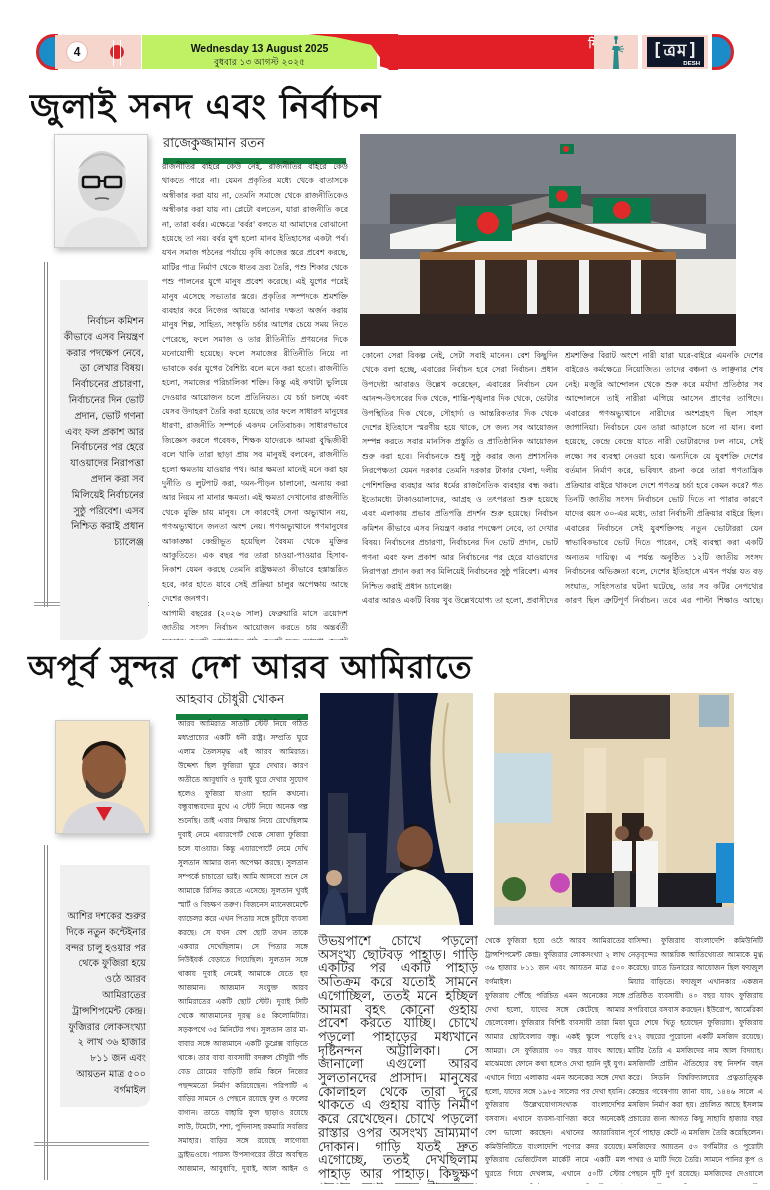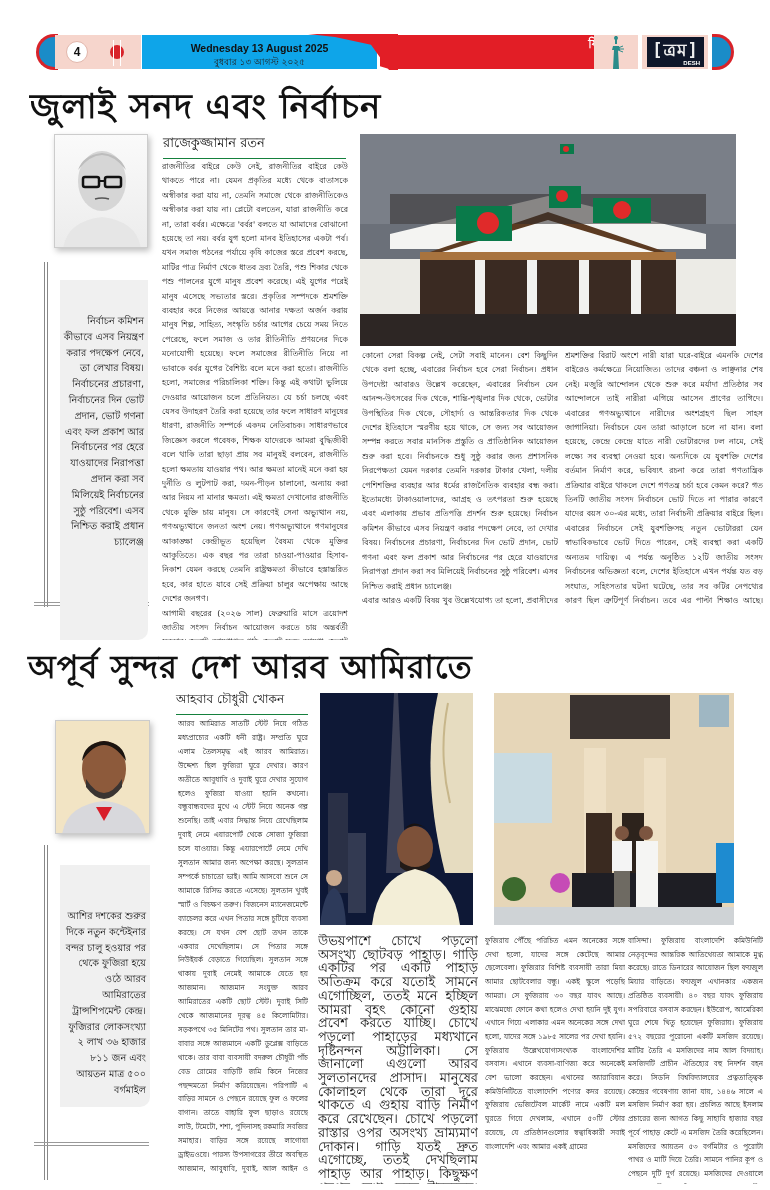--- a/index.html
+++ b/index.html
@@ -4,21 +4,21 @@
 <style>
   * { box-sizing: border-box; margin: 0; padding: 0; }
   html, body { width: 770px; height: 1190px; background: #ffffff; overflow: hidden; }
   body { font-family: "DejaVu Sans", sans-serif; color: #111; position: relative; }
   .hdr-cap-left { position: absolute; left: 36px; top: 34px; width: 22px; height: 36px; border-radius: 18px 0 0 18px; border: 3px solid #d8232a; border-right: none; background: #1a8cc8; }
   .hdr-pink-left { position: absolute; left: 55px; top: 35px; width: 86px; height: 34px; background: #f6d5cc; }
   .page-num { position: absolute; left: 66px; top: 41px; width: 22px; height: 22px; border-radius: 50%; background: #fff; border: 1px solid #e2b7ac; font: bold 12px "Liberation Sans", sans-serif; text-align: center; line-height: 20px; color: #111; }
   .flag-icon { position: absolute; left: 108px; top: 38px; width: 16px; height: 28px; }
   .flag-icon .disc { position: absolute; left: 2px; top: 7px; width: 14px; height: 14px; border-radius: 50%; background: #d8232a; }
   .flag-icon .bars { position: absolute; left: 5px; top: 2px; width: 8px; height: 26px; border-left: 1px solid #fff; border-right: 1px solid #fff; }
-  .date-box { position: absolute; left: 142px; top: 35px; width: 235px; height: 34px; background: #0ea5e9; text-align: center; }
+  .date-box { position: absolute; left: 142px; top: 35px; width: 235px; height: 34px; background: #bef264; text-align: center; }
   .date-en { font: bold 10.5px "Liberation Sans", sans-serif; margin-top: 7px; color: #111; }
   .date-bn { font: 9px "DejaVu Sans", sans-serif; color: #222; margin-top: 1px; }
   .section-band { position: absolute; left: 380px; top: 35px; width: 228px; height: 34px; background: #e21e26; clip-path: polygon(0 0, 100% 0, 100% 100%, 4% 100%, 0 92%); }
   .section-curve { position: absolute; left: 308px; top: 34px; width: 90px; height: 36px; background: #e21e26; clip-path: polygon(0 0, 100% 0, 100% 100%, 90% 100%, 70% 30%, 30% 8%); }
   .section-label { position: absolute; left: 389px; top: 35px; width: 228px; height: 34px; line-height: 34px; text-align: right; color: #fff; font: bold 12px "DejaVu Sans", sans-serif; }
   .statue-box { position: absolute; left: 594px; top: 35px; width: 44px; height: 34px; background: #f6d5cc; }
   .statue-icon { position: absolute; left: 607px; top: 36px; width: 20px; height: 33px; }
   .logo-box { position: absolute; left: 642px; top: 35px; width: 66px; height: 34px; background: #f6d5cc; }
   .logo { position: absolute; left: 647px; top: 37px; width: 57px; height: 30px; background: #0f172a; color: #eee; font: bold 17px "DejaVu Sans Mono", monospace; letter-spacing: 1px; text-align: center; line-height: 26px; }
   .logo small { position: absolute; right: 4px; bottom: 1px; font: bold 6px "Liberation Sans", sans-serif; letter-spacing: 0; line-height: 6px; color: #fff; }
@@ -33,21 +33,21 @@
   .rail-line { position: absolute; width: 1px; background: #888; }
   .hline { position: absolute; height: 1px; background: #999; }
   .portrait { position: absolute; border: 1px solid #ccc; background: #f1f1f1; box-shadow: 2px 3px 6px rgba(0,0,0,0.25); overflow: hidden; }
   .portrait-1 { left: 54px; top: 134px; width: 94px; height: 114px; background: linear-gradient(#fafafa, #ececec); }
   .portrait-2 { left: 55px; top: 720px; width: 95px; height: 114px; background: linear-gradient(#f3e6c8, #efe3c7); }
 
   .pullquote { position: absolute; background: #f0f0f0; border-radius: 0 0 10px 0; text-align: right; font: 9.6px/15.8px "DejaVu Sans", sans-serif; color: #111; padding: 0 4px 0 0; margin-top: 20px; }
   .pullquote-1 { left: 60px; top: 260px; width: 88px; height: 360px; padding-top: 33px; }
   .pullquote-2 { left: 60px; top: 845px; width: 90px; height: 242px; padding-top: 43px; }
 
-  .byline { position: absolute; font: 13px "DejaVu Sans", sans-serif; color: #111; border-bottom: 1px solid #15803d; padding-bottom: 4px; }
+  .byline { position: absolute; font: 13px "DejaVu Sans", sans-serif; color: #111; border-bottom: 6px solid #15803d; padding-bottom: 4px; }
   .byline-1 { left: 163px; top: 133px; width: 183px; }
   .byline-2 { left: 176px; top: 690px; width: 132px; font-size: 12px; }
 
   .col { position: absolute; font: 7.9px/14.4px "DejaVu Sans", sans-serif; text-align: justify; color: #111; overflow: hidden; }
   .col p { text-indent: 0; }
   .c1 { left: 162px; top: 160px; width: 186px; height: 480px; }
   .c2 { left: 362px; top: 349px; width: 196px; height: 260px; }
   .c3 { left: 565px; top: 349px; width: 198px; height: 260px; }
   .c4 { left: 178px; top: 717px; width: 130px; height: 460px; font-size: 7.2px; line-height: 13.9px; }
   .c5 { left: 318px; top: 934px; width: 160px; height: 250px; font-size: 13px; line-height: 13.7px; }
@@ -220,18 +220,19 @@
     <circle cx="20" cy="196" r="12" fill="#3d6a2e"></circle>
     <rect x="222" y="150" width="18" height="60" fill="#1e8bd0"></rect>
   </svg>
 </div>
 
 <div class="col c5">
   <p>উভয়পাশে চোখে পড়লো অসংখ্য ছোটবড় পাহাড়। গাড়ি একটির পর একটি পাহাড় অতিক্রম করে যতোই সামনে এগোচ্ছিল, ততই মনে হচ্ছিল আমরা বৃহৎ কোনো গুহায় প্রবেশ করতে যাচ্ছি। চোখে পড়লো পাহাড়ের মধ্যখানে দৃষ্টিনন্দন অট্টালিকা। সে জানালো এগুলো আরব সুলতানদের প্রাসাদ। মানুষের কোলাহল থেকে তারা দূরে থাকতে এ গুহায় বাড়ি নির্মাণ করে রেখেছেন। চোখে পড়লো রাস্তার ওপর অসংখ্য ভ্রাম্যমাণ দোকান। গাড়ি যতই দ্রুত এগোচ্ছে, ততই দেখছিলাম পাহাড় আর পাহাড়। কিছুক্ষণ পরপর দেখা মেলে টানেলের। অনেকগুলো টানেল ও আঁকাবাঁকা পথ অতিক্রম করে আমরা শেষে পৌঁছি ফুজিরায়। অর্থনৈতিকভাবে ফুজিরা আরব আমিরাতের কৃষিপ্রধান স্টেট। এখানকার উপকূলীয় অঞ্চলের মানুষের মূল জীবিকা ছিল একসময় কৃষিকাজ। ওমান উপসাগরের তীরে অবস্থিত এ সিটিতে এখন কিছু মার্কেট ও টাইলস কারখানা গড়ে উঠেছে। আশির দশকের শুরুর দিকে নতুন কন্টেইনার বন্দর চালু হওয়ার পর</p>
 </div>
 
 <div class="col c6">
+  <p>থেকে ফুজিরা হয়ে ওঠে আরব আমিরাতের ট্রান্সশিপমেন্ট কেন্দ্র। ফুজিরার লোকসংখ্যা ২ লাখ ৩৬ হাজার ৮১১ জন এবং আয়তন মাত্র ৫০০ বর্গমাইল।</p>
   <p>ফুজিরায় পৌঁছে পরিচিত এমন অনেকের সঙ্গে দেখা হলো, যাদের সঙ্গে কেটেছে আমার ছেলেবেলা। ফুজিরার বিশিষ্ট ব্যবসায়ী তারা মিয়া আমার ছোটবেলার বন্ধু। একই স্কুলে পড়েছি আমরা। সে ফুজিরায় ৩০ বছর যাবৎ আছে। মাঝেমধ্যে ফোনে কথা হলেও দেখা হয়নি দুই যুগ। এখানে গিয়ে এলাকার এমন অনেকের সঙ্গে দেখা হলো, যাদের সঙ্গে ১৯৮৫ সালের পর দেখা হয়নি। ফুজিরায় উল্লেখযোগ্যসংখ্যক বাংলাদেশির বসবাস। এখানে ব্যবসা-বাণিজ্য করে অনেকেই বেশ ভালো করছেন। এখানের অ্যারাবিয়ান কমিউনিটিতে বাংলাদেশি পণ্যের কদর রয়েছে। ফুজিরায় ভেজিটেবল মার্কেট নামে একটি মল ঘুরতে গিয়ে দেখলাম, এখানে ৫০টি স্টোর রয়েছে, যে প্রতিষ্ঠানগুলোর স্বত্বাধিকারী সবাই বাংলাদেশি এবং আমার একই গ্রামের</p>
 </div>
 
 <div class="col c7">
   <p><span>বাসিন্দা। ফুজিরায় বাংলাদেশি কমিউনিটি নেতৃবৃন্দের আন্তরিক আতিথেয়তা আমাকে মুগ্ধ করেছে। রাতে ডিনারের আয়োজন ছিল ফয়জুল মিয়ার বাড়িতে। ফয়জুল এখানকার একজন প্রতিষ্ঠিত ব্যবসায়ী। ৪০ বছর যাবৎ ফুজিরায় সপরিবারে বসবাস করছেন। ইউরোপ, আমেরিকা ঘুরে শেষে থিতু হয়েছেন ফুজিরায়। ফুজিরায় ৫৭২ বছরের পুরোনো একটি মসজিদ রয়েছে। মাটির তৈরি এ মসজিদের নাম আল বিদয়াহ। মসজিদটি প্রাচীন ঐতিহ্যের বহু নিদর্শন বহন করে। সিডনি বিশ্ববিদ্যালয়ের প্রত্নতাত্ত্বিক কেন্দ্রের গবেষণায় জানা যায়, ১৪৪৬ সালে এ মসজিদ নির্মাণ করা হয়। প্রচলিত আছে ইসলাম প্রচারের জন্য আগত কিছু সাহাবি হাজার বছর পূর্বে পাহাড় কেটে এ মসজিদ তৈরি করেছিলেন। মসজিদের আয়তন ৫৩ বর্গমিটার ও পুরোটা পাথর ও মাটি দিয়ে তৈরি। সামনে পানির কূপ ও পেছনে দুটি দুর্গ রয়েছে। মসজিদের দেওয়ালে রয়েছে প্রাচীন কারুশিল্পের নকশা। তাতে প্রাচীন সভ্যতার নিদর্শন পাওয়া যায়।</span> </p>
 </div>
 
 </body></html>

